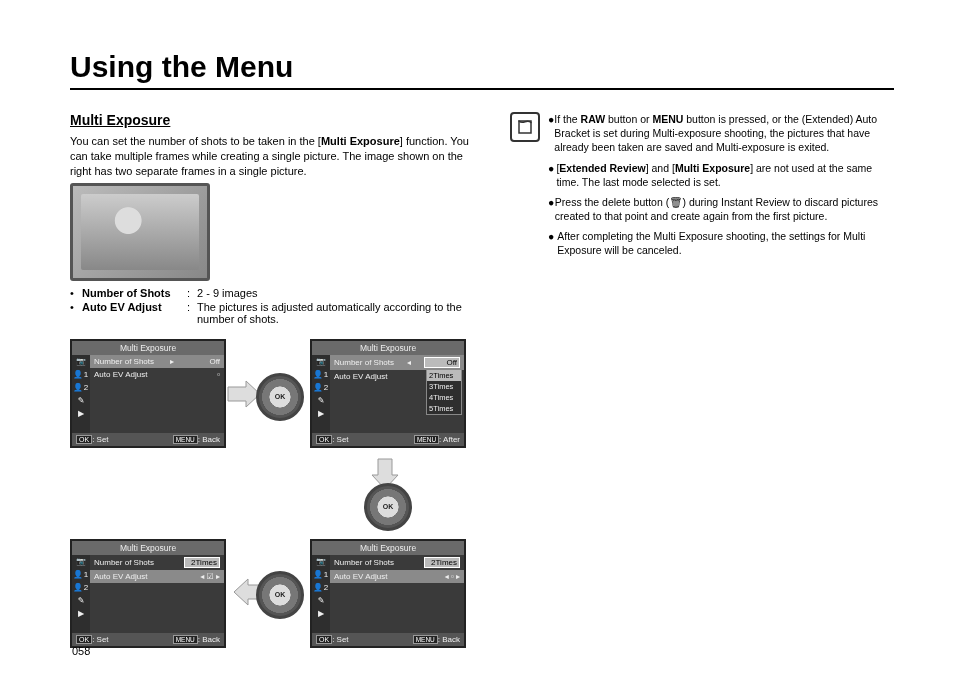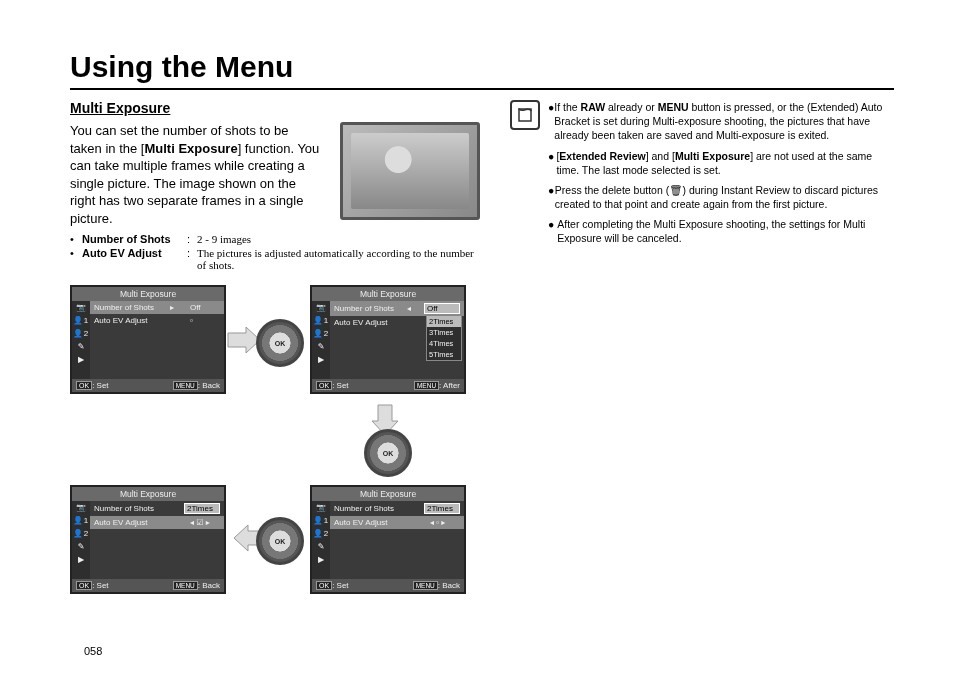--- a/index.html
+++ b/index.html
@@ -17,39 +17,40 @@
     box-sizing: border-box;
     width: 954px;
     height: 679px;
     position: relative;
   }
   .title {
     font-size: 30px;
     font-weight: bold;
     border-bottom: 2px solid #000;
     padding-bottom: 4px;
-    margin-bottom: 10px;
+    margin-bottom: 22px;
   }
   .two-col {
     display: flex;
     gap: 30px;
   }
   .col1 { width: 410px; }
   .col2 { flex: 1; }
   .subhead {
     font-size: 14px;
     font-weight: bold;
     text-decoration: underline;
     margin: 0 0 6px 0;
   }
   .intro {
-    font-size: 13px;
+    font-size: 11px;
     line-height: 1.35;
     display: flex;
-    gap: 17px;
+    gap: 4px;
+    flex-direction: column;
   }
   .intro-txt { flex: 1; }
   .sample-img {
     width: 140px;
     height: 98px;
     background: linear-gradient(135deg,#bbb,#888);
     border-radius: 3px;
     border: 3px solid #555;
     box-sizing: border-box;
     position: relative;
@@ -63,21 +64,21 @@
     border-radius:2px;
   }
   .deflist {
     font-size: 11px;
     margin-top: 6px;
   }
   .deflist .row { display:flex; margin-bottom:2px;}
   .deflist .bullet{width:12px;}
   .deflist .term{font-weight:bold; width:105px;}
   .deflist .sep{width:10px;}
-  .deflist .def{flex:1;font-family:Liberation Serif, serif;}
+  .deflist .def{flex:1;}
 
   .panels {
     margin-top: 14px;
     position: relative;
     width: 410px;
     height: 340px;
   }
   .menu-screen {
     position: absolute;
     width: 152px;
@@ -114,21 +115,21 @@
     display:flex;
     justify-content:space-between;
     padding:2px 4px;
     font-size:8px;
     align-items:center;
   }
   .menu-line.hl{background:#8a8a8a;}
   .menu-line .val{
     display:inline-block;
     min-width:30px;
-    text-align:left;
+    text-align:right;
   }
   .menu-line .val.hl{background:#bbb;color:#000;border:1px solid #fff;padding:0 2px;}
   .dropdown{
     position:absolute;
     right:2px;
     top:14px;
     background:#2e2e2e;
     border:1px solid #888;
     font-size:7.5px;
     width:34px;
@@ -175,21 +176,21 @@
     display:flex;align-items:center;justify-content:center;
     flex:none;
   }
   .note-icon svg{width:18px;height:18px;}
   .note-list{flex:1;}
   .note-list .li{display:flex;margin-bottom:6px;}
   .note-list .dot{width:12px;}
   .page-num{
     position:absolute;
     bottom:22px;
-    left:84px;
+    left:72px;
     font-size:11px;
     color:#000;
   }
 </style>
 </head>
 <body>
 
 <div class="page">
   <div class="title">Using the Menu</div>
 
@@ -365,21 +366,21 @@
       <div class="note-block">
         <div class="note-icon">
           <svg viewBox="0 0 24 24" fill="none" stroke="#333" stroke-width="2">
             <path d="M4 4 L4 20 L20 20 L20 4 Z"></path>
             <path d="M4 4 C10 10 14 0 20 6" stroke-linecap="round"></path>
           </svg>
         </div>
         <div class="note-list">
           <div class="li">
               <div class="dot">●</div>
-              <div><span>If the </span><b>RAW</b><span> already or </span><b>MENU</b><span> button is pressed, or the (Extended) Auto Bracket is set during Multi-exposure shooting, the pictures that have already been taken are saved and Multi-exposure is exited.</span></div>
+              <div><span>If the </span><b>RAW</b><span> button or </span><b>MENU</b><span> button is pressed, or the (Extended) Auto Bracket is set during Multi-exposure shooting, the pictures that have already been taken are saved and Multi-exposure is exited.</span></div>
             </div>
           <div class="li">
               <div class="dot">●</div>
               <div><span>[</span><b>Extended Review</b><span>] and [</span><b>Multi Exposure</b><span>] are not used at the same time. The last mode selected is set.</span></div>
             </div>
           <div class="li">
               <div class="dot">●</div>
               <div>Press the delete button (🗑) during Instant Review to discard pictures created to that point and create again from the first picture.</div>
             </div>
           <div class="li">

